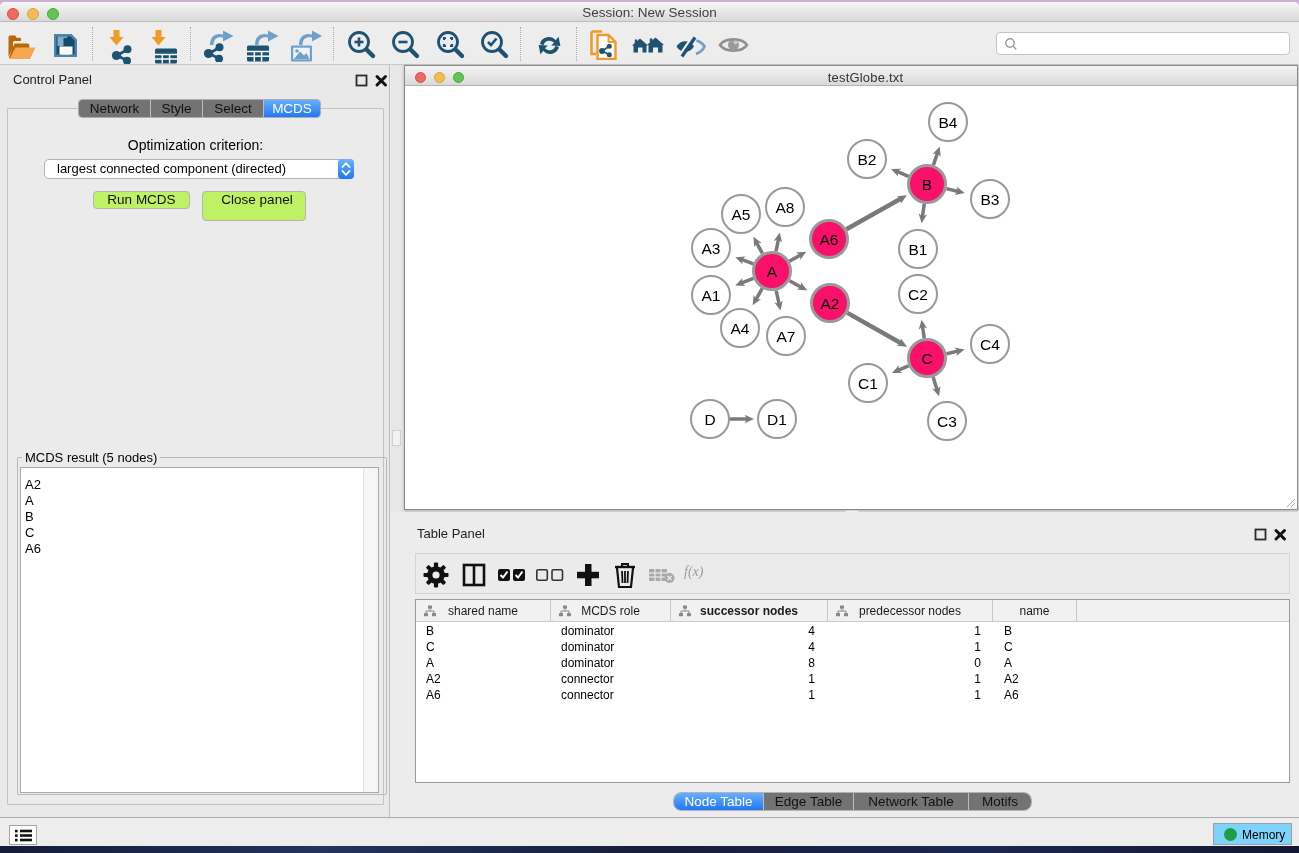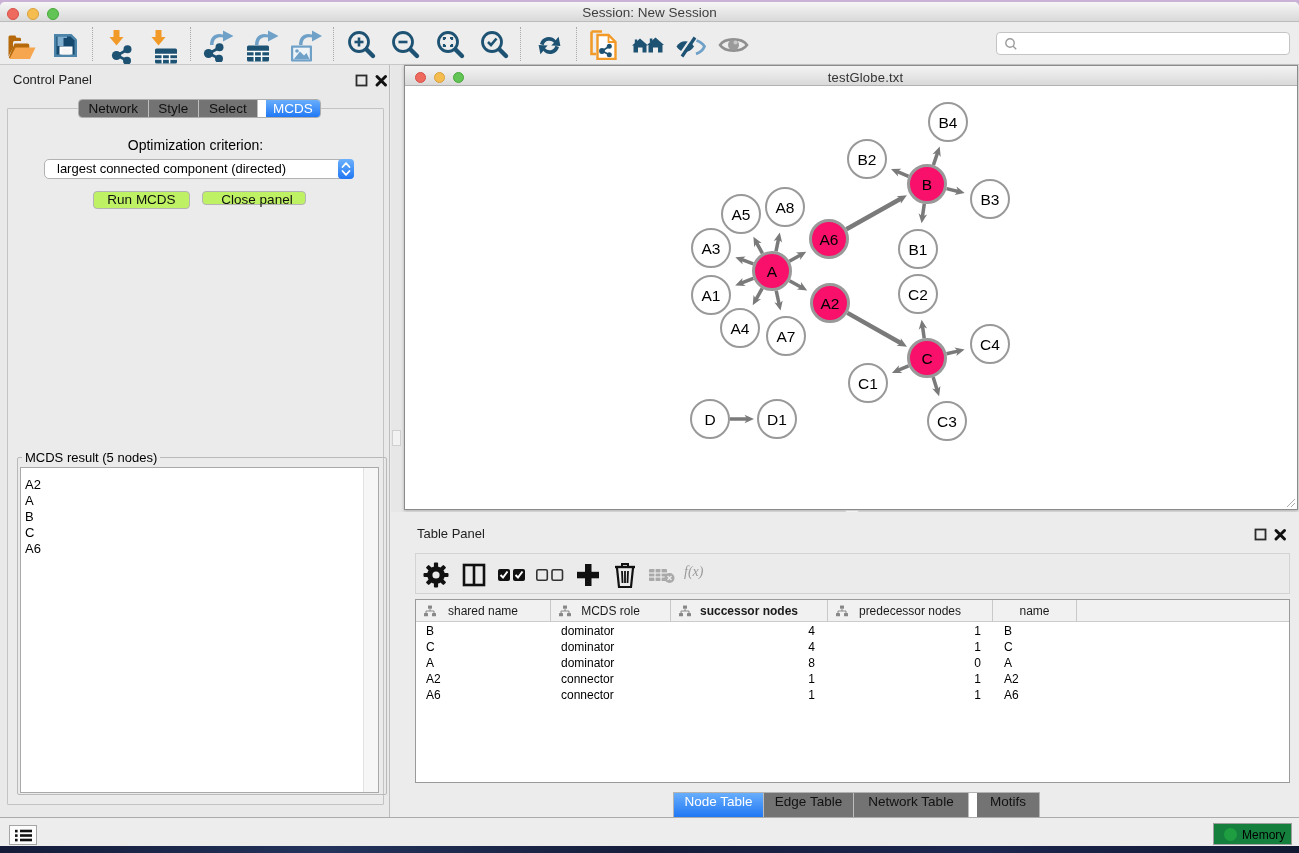--- a/index.html
+++ b/index.html
@@ -9,21 +9,21 @@
 #titlebar .t { position:absolute; width:100%; text-align:center; top:3px; font-size:13.5px; color:#3e3e3e; }
 .light { position:absolute; width:12px; height:12px; border-radius:50%; top:6px; }
 #toolbar { position:absolute; left:0; top:21px; width:100%; height:42px; background:#ededed; border-bottom:1px solid #c8c8c8; }
 .tsep { position:absolute; top:4px; height:34px; width:0; border-left:1px dotted #aaaaaa; }
 .ticon { position:absolute; top:3px; }
 #searchbox { position:absolute; left:996px; top:9px; width:294px; height:23px; background:#fff; border:1px solid #c4c4c4; border-radius:4px; }
 #cpanel { position:absolute; left:0; top:63px; width:390px; height:753px; background:#e9e9e9; border-right:1px solid #bdbdbd; }
 #cpbody { position:absolute; left:7px; top:43px; width:377px; height:697px; background:#ebebeb; border:1px solid #c3c3c3; border-radius:1px; }
 .tabs { position:absolute; display:flex; height:19px; z-index:5; border-radius:4px; overflow:hidden; border:1px solid #adadad; background:#fff; }
 .tab { height:100%; font-size:13.5px; color:#111; text-align:center; line-height:18px; border-right:1px solid #bdbdbd; background:#737373; }
-.tab:last-child { border-right:none;margin-left:8px; }
+.tab:last-child { border-right:none; }
 .tab.sel { background:linear-gradient(#68aefc,#2178f4); color:#fff; }
 .btn { position:absolute; height:18px; line-height:16px; background:#bef264; border:1px solid #b4b4b4; border-radius:4px; font-size:13.5px; color:#111; text-align:center; }
 #dropdown { position:absolute; left:36px; top:50px; width:310px; height:20px; background:#fff; border:1px solid #b2b2b2; border-radius:5px; font-size:13px; line-height:18px; color:#000; }
 #dropbtn { position:absolute; right:-1px; top:-1px; width:16px; height:20px; border-radius:4px; background:linear-gradient(#6db1fd,#2077f4); }
 #mcds { position:absolute; left:9px; top:348px; width:370px; height:338px; border:1px solid #b9b9b9; border-radius:2px; }
 #mcds .legend { position:absolute; left:4px; top:-8px; background:#ebebeb; padding:0 3px; font-size:13px; color:#000; }
 #mcdslist { position:absolute; left:2px; top:9px; width:359px; height:326px; background:#fff; border:1px solid #a9a9a9; font-size:13px; padding-top:9px; }
 #mcdslist .it { padding-left:4px; height:16px; line-height:16px; color:#000; }
 #mcdstrack { position:absolute; right:0px; top:0px; width:15px; height:324px; background:#f6f6f6; border-left:1px solid #e2e2e2; }
 #rightbg { position:absolute; left:391px; top:63px; width:908px; height:753px; background:#e7e7e7; }
@@ -32,23 +32,23 @@
 #nettb .t { position:absolute; width:100%; text-align:center; top:3.5px; font-size:13px; color:#333; letter-spacing:0.2px;padding-left:29px; }
 #tablepanel { position:absolute; left:391px; top:510px; width:908px; height:307px; background:#ececec; }
 #ttools { position:absolute; left:24px; top:41px; width:875px; height:41px; background:#ebebeb; border:1px solid #d3d3d3; }
 #ttable { position:absolute; left:24px; top:87px; width:875px; height:184px; background:#fff; border:1px solid #9a9a9a; }
 #thead { position:absolute; left:0; top:0; width:873px; height:22px; background:#f1f1f1; border-bottom:1px solid #cccccc; }
 .hcell { position:absolute; top:0; height:22px; border-right:1px solid #c9c9c9; font-size:12px; color:#1a1a1a; }
 .hcell span { position:absolute; width:100%; text-align:center; top:4px; }
 .hicon { position:absolute; left:8px; top:5px; }
 .trow { position:absolute; height:16px; font-size:12px; color:#000; width:100%; }
 .trow div { position:absolute; top:1px; }
-#btabs { position:absolute; display:flex; height:26px; border-radius:0; overflow:hidden; border:1px solid #b3b3b3; background:#fff; left:282px; top:280px; }
+#btabs { position:absolute; display:flex; height:19px; border-radius:8px; overflow:hidden; border:1px solid #b3b3b3; background:#fff; left:282px; top:280px; }
 #statusbar { position:absolute; left:0; top:815px; width:100%; height:29px; background:#ededed; border-top:1px solid #ababab; }
-#memory { position:absolute; right:7px; top:5px; width:79px; height:22px; background:#15803d; border:1px solid #9f9f9f; font-size:12px; color:#000; }
+#memory { position:absolute; right:7px; top:5px; width:79px; height:22px; background:#7dd3fc; border:1px solid #9f9f9f; font-size:12px; color:#000; }
 #darkstrip { position:absolute; left:0; top:846px; width:1299px; height:7px; background:linear-gradient(90deg,#131b38,#23335c 25%,#151d3a 50%,#1c2750 75%,#111831); }
 </style></head>
 <body>
 <div id="win">
   <div id="titlebar">
     <div class="light" style="left:7px;background:#ee6a5f;border:0.5px solid #d55048;"></div>
     <div class="light" style="left:27px;background:#f5bd4f;border:0.5px solid #d9a13c;"></div>
     <div class="light" style="left:47px;background:#61c454;border:0.5px solid #48a83c;"></div>
     <div class="t">Session: New Session</div>
   </div>
@@ -202,21 +202,21 @@
     </div>
     <div id="cpbody">
       <div class="abs" style="width:100%;text-align:center;top:28px;font-size:14px;color:#000;">Optimization criterion:</div>
       <div id="dropdown"><span style="padding-left:12px;">largest connected component (directed)</span>
         <div id="dropbtn"><svg width="16" height="20" viewBox="0 0 16 20">
               <path d="M4.5 8 L8 4.2 L11.5 8" fill="none" stroke="#fff" stroke-width="1.8" stroke-linecap="round" stroke-linejoin="round"></path>
               <path d="M4.5 12 L8 15.8 L11.5 12" fill="none" stroke="#fff" stroke-width="1.8" stroke-linecap="round" stroke-linejoin="round"></path>
             </svg></div>
       </div>
       <div class="btn" style="left:85px;top:82px;width:97px;height:18px;">Run MCDS</div>
-      <div class="btn" style="left:194px;top:82px;width:104px;height:14px;padding-left:6px;">Close panel</div>
+      <div class="btn" style="left:194px;top:82px;width:104px;height:30px;padding-left:6px;">Close panel</div>
       <div id="mcds">
           <div class="legend">MCDS result (5 nodes)</div>
         <div id="mcdslist">
           <div class="it">A2</div>
             <div class="it">A</div>
             <div class="it">B</div>
             <div class="it">C</div>
             <div class="it">A6</div>
           <div id="mcdstrack"></div>
         </div>

